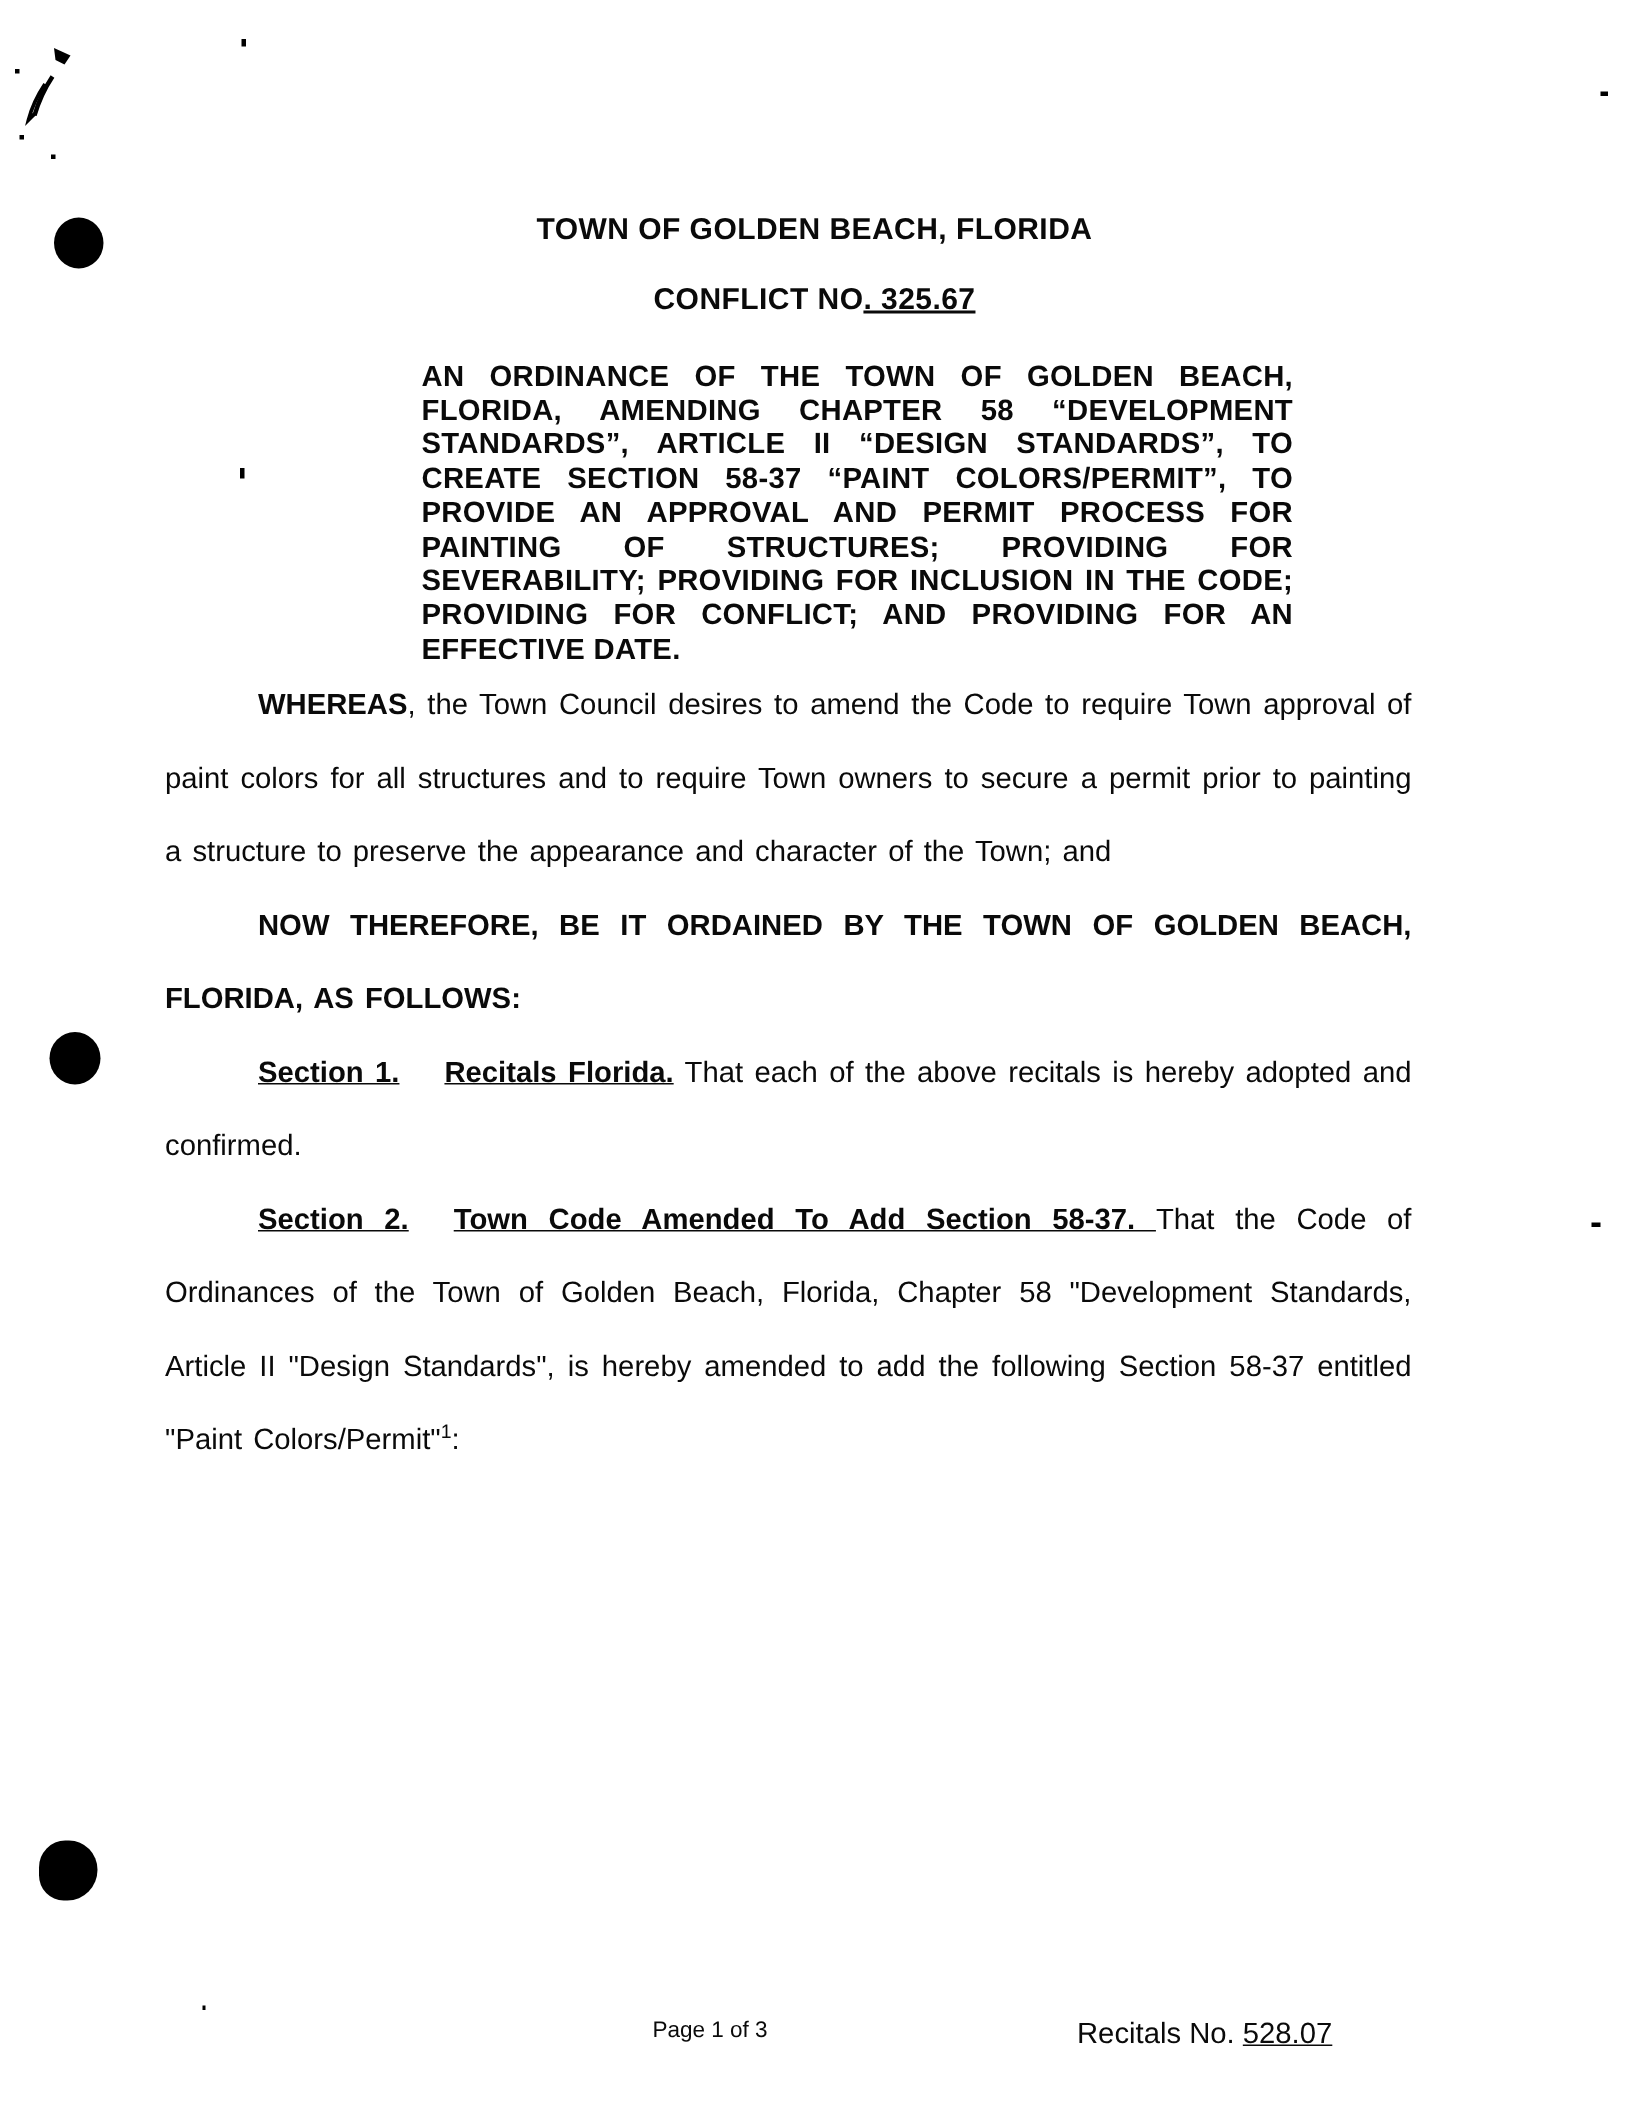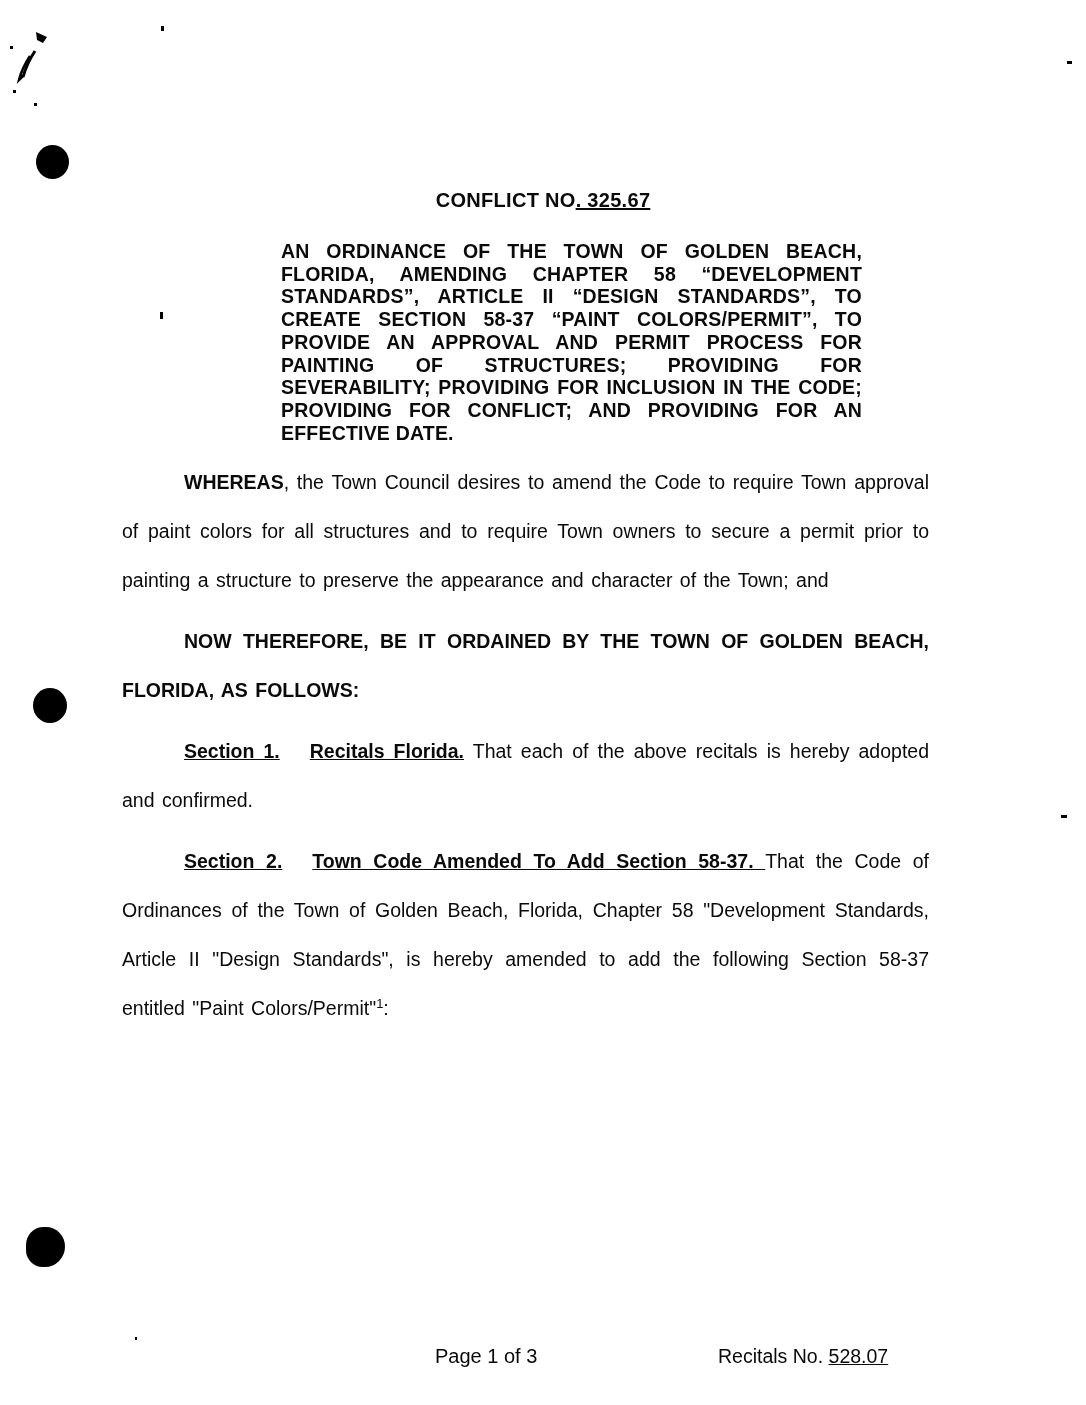--- a/index.html
+++ b/index.html
@@ -58,40 +58,40 @@
     top: 446px;
     left: 110px;
     width: 831px;
     font-size: 19.5px;
     line-height: 49px;
     text-align: justify;
     text-justify: inter-word;
     word-spacing: 2px;
   }
   .body-block p {
-    margin: 12px;
+    margin: 0;
     text-indent: 62px;
   }
   .b { font-weight: bold; }
   .bu {
     font-weight: bold;
     text-decoration: underline;
   }
   .head-gap { margin-left: 30px; }
   sup.fn {
     font-size: 13px;
     line-height: 0;
     vertical-align: super;
   }
   
   .footer-page {
     position: absolute;
     top: 1345px;
     left: 435px;
-    font-size: 20px;
+    font-size: 15px;
   }
   .footer-ordinance {
     position: absolute;
     top: 1345px;
     left: 718px;
     font-size: 19.5px;
   }
   
   .hole-punch {
     position: absolute;
@@ -133,20 +133,21 @@
   </svg>
   <div class="hole-punch hp1"></div>
   <div class="hole-punch hp2"></div>
   <div class="hole-punch hp3"></div>
   <div class="speck sp1"></div>
   <div class="speck sp2"></div>
   <div class="speck sp3"></div>
   <div class="speck sp4"></div>
   <div class="speck sp5"></div>
 
+  <div class="doc-title">TOWN OF GOLDEN BEACH, FLORIDA</div>
 
   <div class="ordinance-heading"><span>CONFLICT NO</span><span class="u">. 325.67</span></div>
 
   <div class="summary-block">AN ORDINANCE OF THE TOWN OF GOLDEN BEACH, FLORIDA, AMENDING CHAPTER 58 “DEVELOPMENT STANDARDS”, ARTICLE II “DESIGN STANDARDS”, TO CREATE SECTION 58-37 “PAINT COLORS/PERMIT”, TO PROVIDE AN APPROVAL AND PERMIT PROCESS FOR PAINTING OF STRUCTURES; PROVIDING FOR SEVERABILITY; PROVIDING FOR INCLUSION IN THE CODE; PROVIDING FOR CONFLICT; AND PROVIDING FOR AN EFFECTIVE DATE.</div>
 
   <div class="body-block">
 
     <p><span class="b">WHEREAS</span><span>, the Town Council desires to amend the Code to require Town approval of paint colors for all structures and to require Town owners to secure a permit prior to painting a structure to preserve the appearance and character of the Town; and</span></p>
 
 

